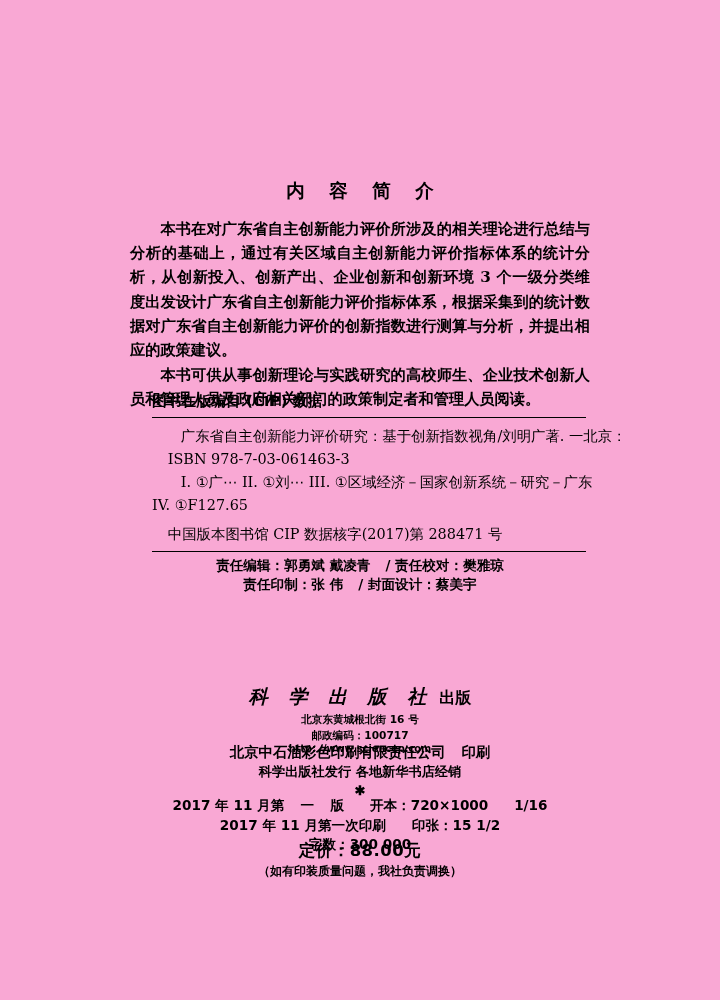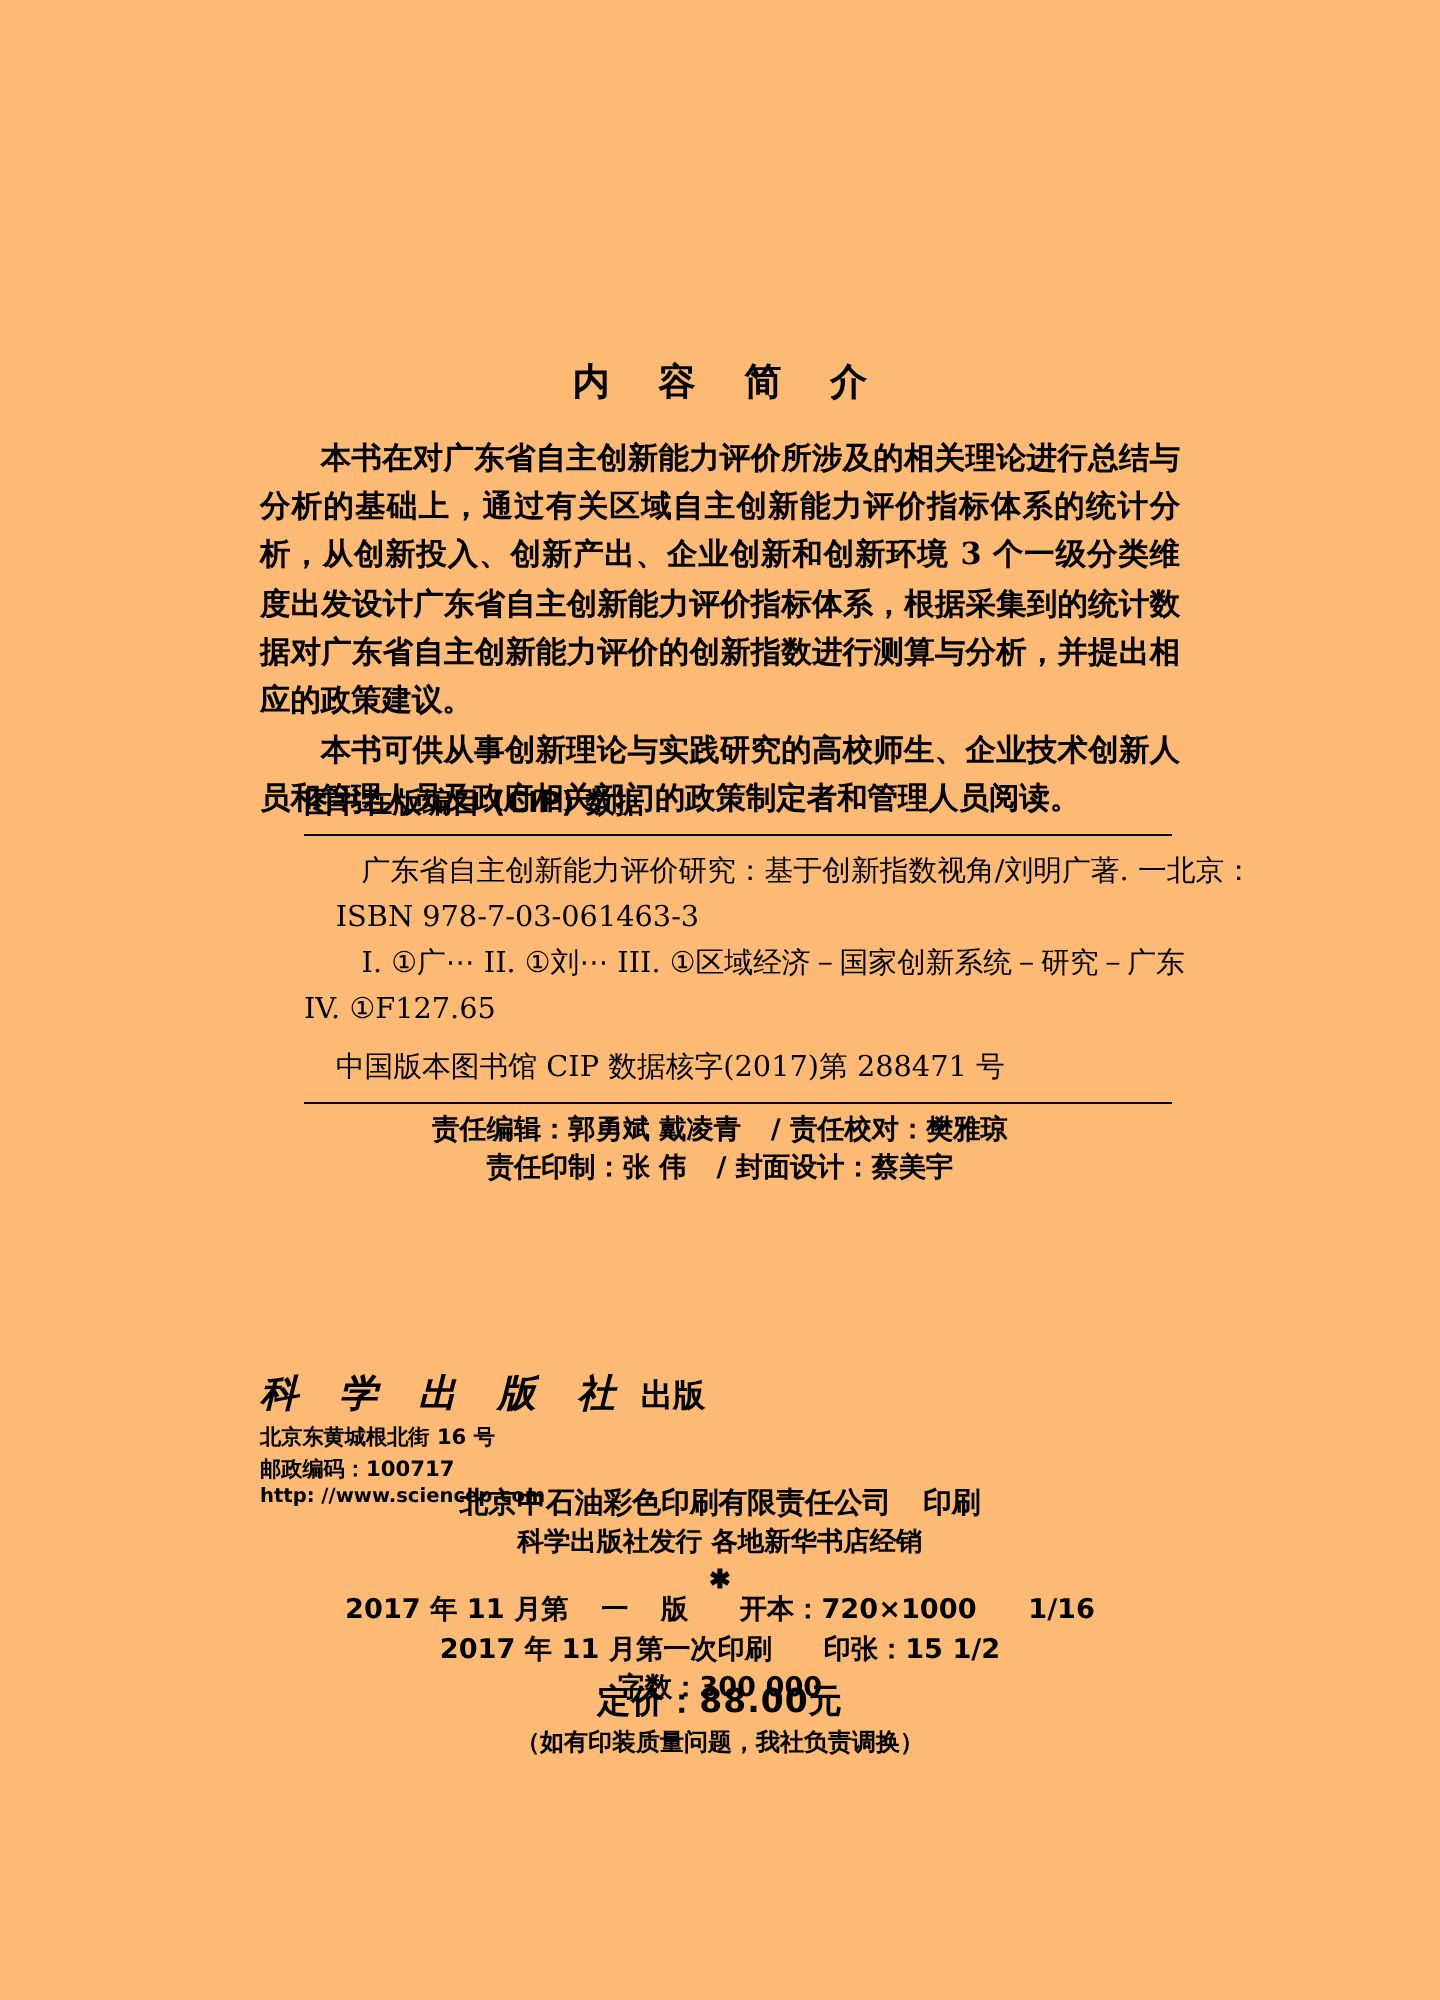--- a/index.html
+++ b/index.html
@@ -15,21 +15,21 @@
     position: relative;
     overflow: hidden;
   }
 
   .page {
     position: absolute;
     left: 0;
     top: 0;
     width: 720px;
     height: 1000px;
-    background: #fdba74;
+    background: #f9a8d4;
   }
 
   
   .summary-block {
     position: absolute;
     left: 130px;
     top: 178px;
     width: 460px;
   }
   .summary-title {
@@ -109,20 +109,21 @@
   }
   .staff-line { white-space: nowrap; }
   .gap-wide { display: inline-block; width: 1.1em; }
 
   
   .imprint {
     position: absolute;
     left: 130px;
     top: 684px;
     width: 460px;
+    text-align: center;
   }
   .imprint-name {
     font-size: 19px;
     font-weight: bold;
     font-family: "DejaVu Serif", "Liberation Serif", serif;
     font-style: italic;
     letter-spacing: 5px;
     white-space: nowrap;
   }
   .imprint-name .logotype {

